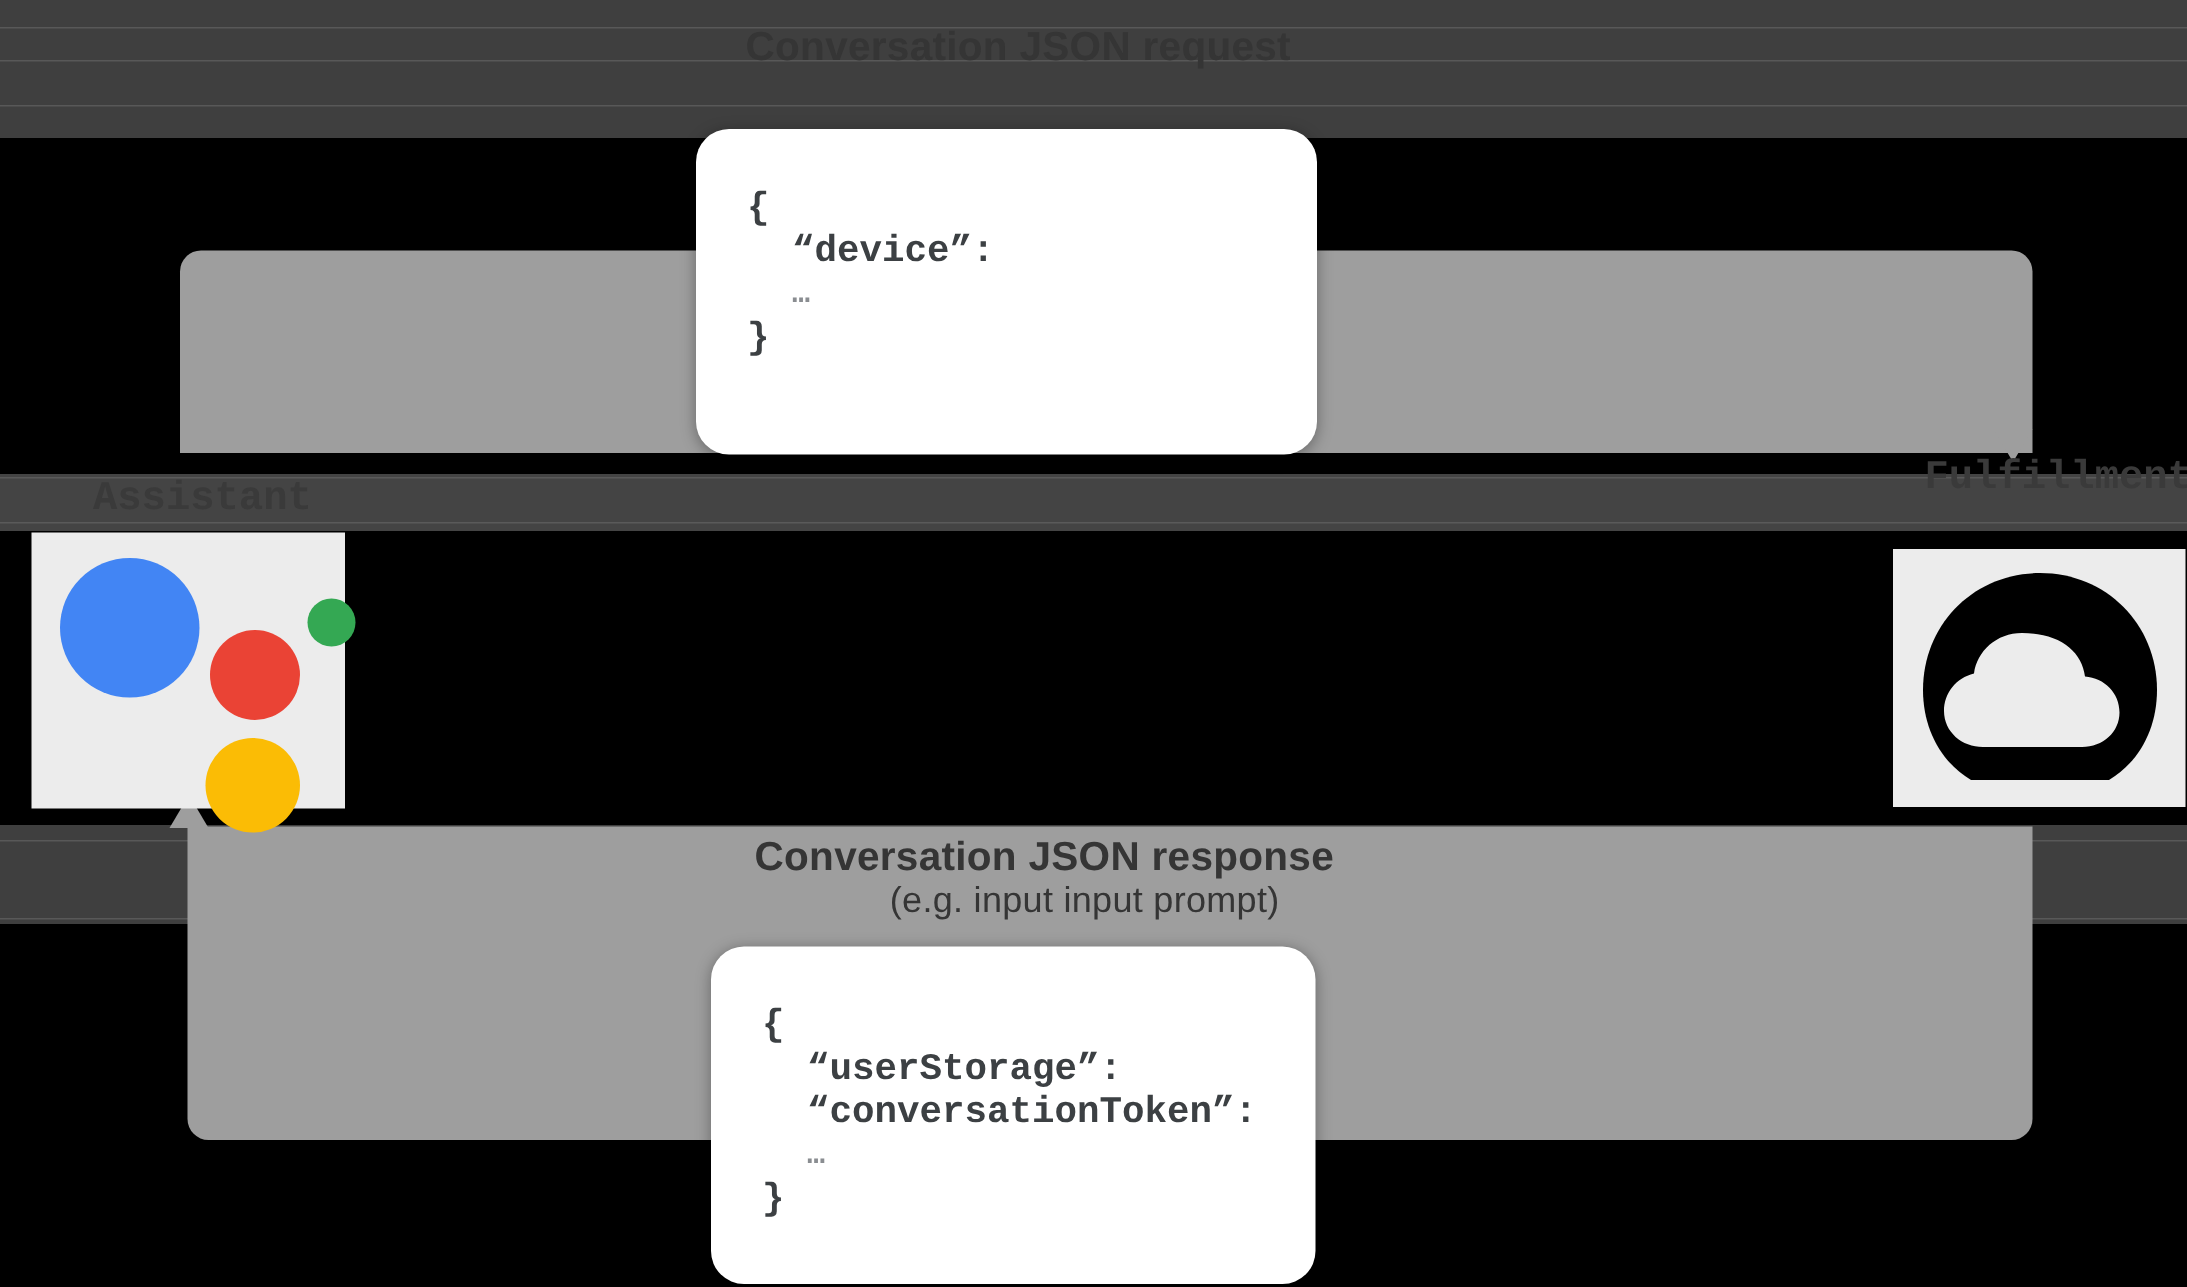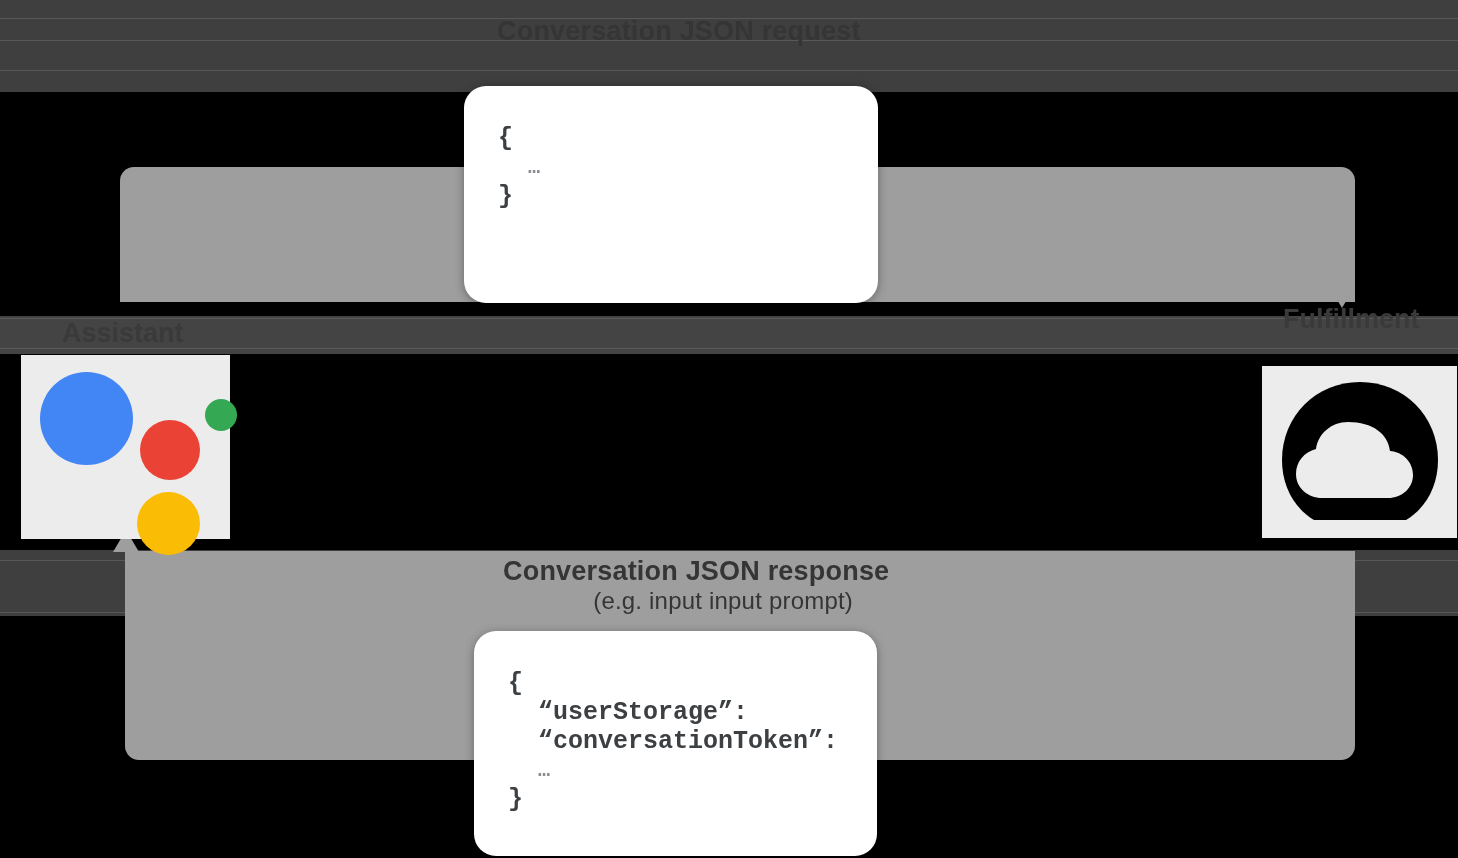--- a/index.html
+++ b/index.html
@@ -59,21 +59,21 @@
 
   
   .lbl{position:absolute;color:#353535;letter-spacing:.2px;}
   .lbl .l1{font-size:27px;font-weight:bold;white-space:nowrap;}
   .lbl .l2{font-size:24px;white-space:nowrap;}
 
   .lbl.req{left:497px;top:16px;text-align:right;width:350px;}
   .lbl.res{left:503px;top:556px;text-align:right;width:350px;}
 
   .side-lbl{position:absolute;font-size:27px;font-weight:bold;color:#3a3a3a;
-            white-space:nowrap;}
+            white-space:nowrap;font-family:Liberation Mono, monospace;}
   .side-lbl.assistant{left:62px;top:318px;}
   .side-lbl.fulfillment{left:1283px;top:304px;}
 </style>
 </head>
 <body>
 
 <div class="stage">
 
   <div class="band b1"></div>
   <div class="band b2"></div>
@@ -113,20 +113,21 @@
       </svg>
     </div>
   </div>
 
   <div class="lbl req">
     <div class="l1">Conversation JSON request</div>
   </div>
 
   <div class="card req">
     <div class="ln">{</div>
+    <div class="ln ind">“device”:</div>
     <div class="ell">…</div>
     <div class="ln">}</div>
   </div>
 
   <div class="lbl res">
     <div class="l1">Conversation JSON response</div>
     <div class="l2">(e.g. input input prompt)</div>
   </div>
 
   <div class="card res">

